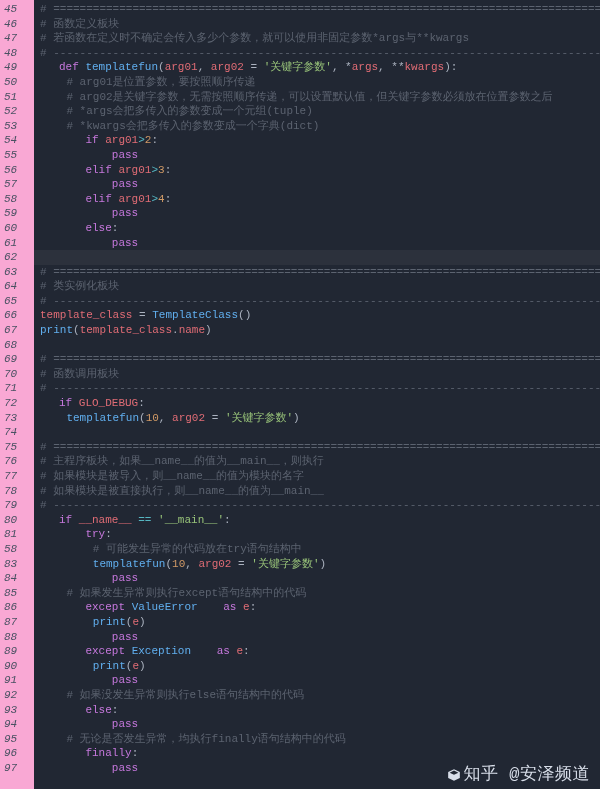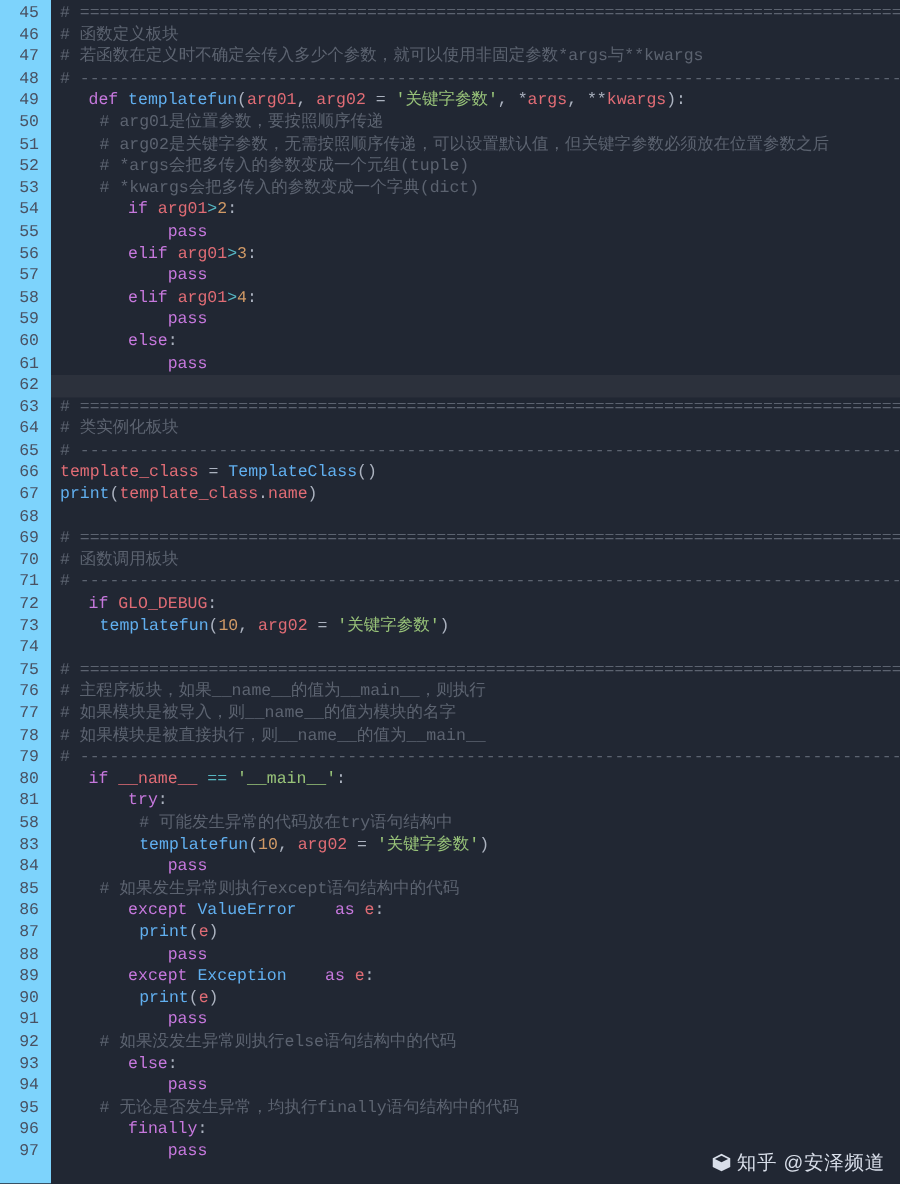--- a/index.html
+++ b/index.html
@@ -9,27 +9,28 @@
     font-size: 11px;
     color: #abb2bf;
     width: 600px;
     height: 789px;
     overflow: hidden;
     position: relative;
     line-height: 14.6px;
   }
   .editor { display: flex; height: 789px; }
   .gutter {
-    background: #7dd3fc;
+    background: #f9a8d4;
     color: #495162;
-    text-align: right;
+    text-align: left;
     padding: 2px 8px 2px 4px;
     user-select: none;
     flex-shrink: 0;
     width: 34px;
+    font-style: italic;
   }
   .gutter div { height: 14.6px; }
   .code {
     flex: 1;
     padding: 2px 0;
     white-space: pre;
     overflow: hidden;
   }
   .line { height: 14.6px; padding-left: 6px; }
   .line.highlight { background: #2c313c; }
@@ -39,22 +40,22 @@
   .var { color: #e06c75; margin-top: 16px; }
   .str { color: #98c379; }
   .num { color: #d19a66; }
   .op  { color: #56b6c2; }
   .pl  { color: #abb2bf; }
   .watermark {
     position: absolute;
     right: 10px;
     bottom: 6px;
     color: #d8dee9;
-    font-size: 13px;
-    font-family: Liberation Sans, sans-serif;
+    font-size: 17px;
+    font-family: Liberation Mono, monospace;
     letter-spacing: 0.5px;
   }
   .watermark svg { vertical-align: -3px; margin-right: 3px; }
 </style>
 </head>
 <body>
 
 <div class="editor">
   <div class="gutter" id="gutter">
       <div>45</div>

